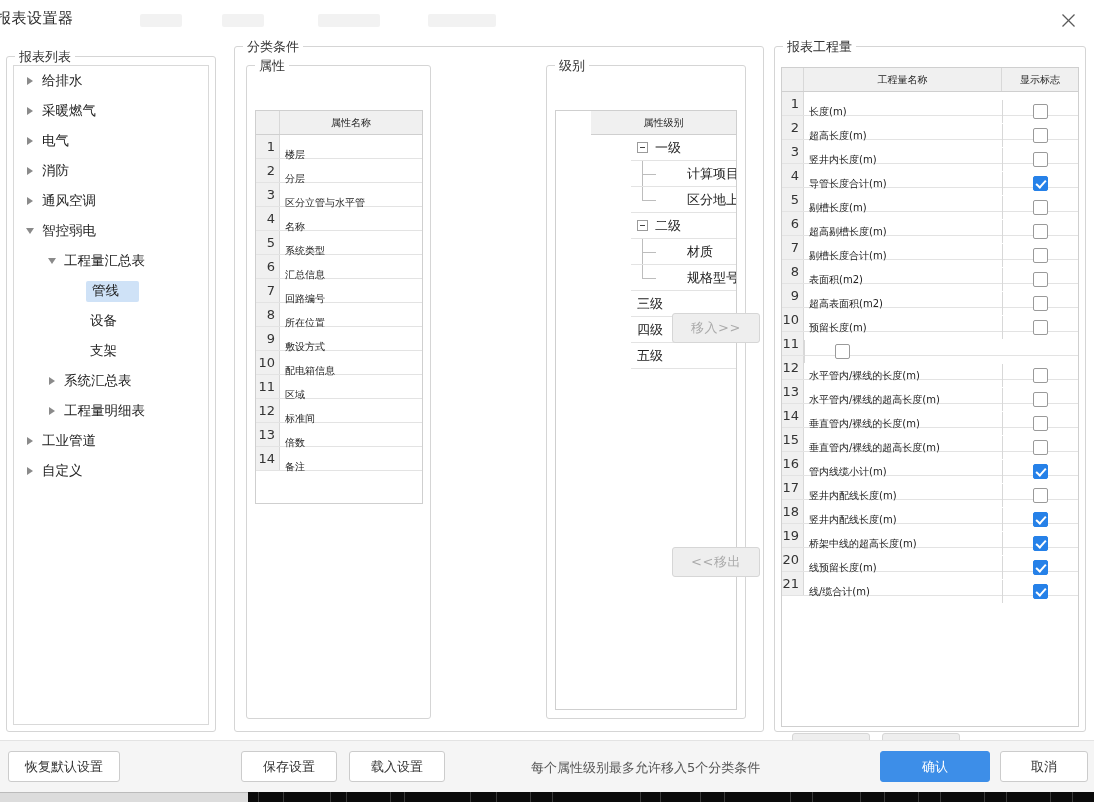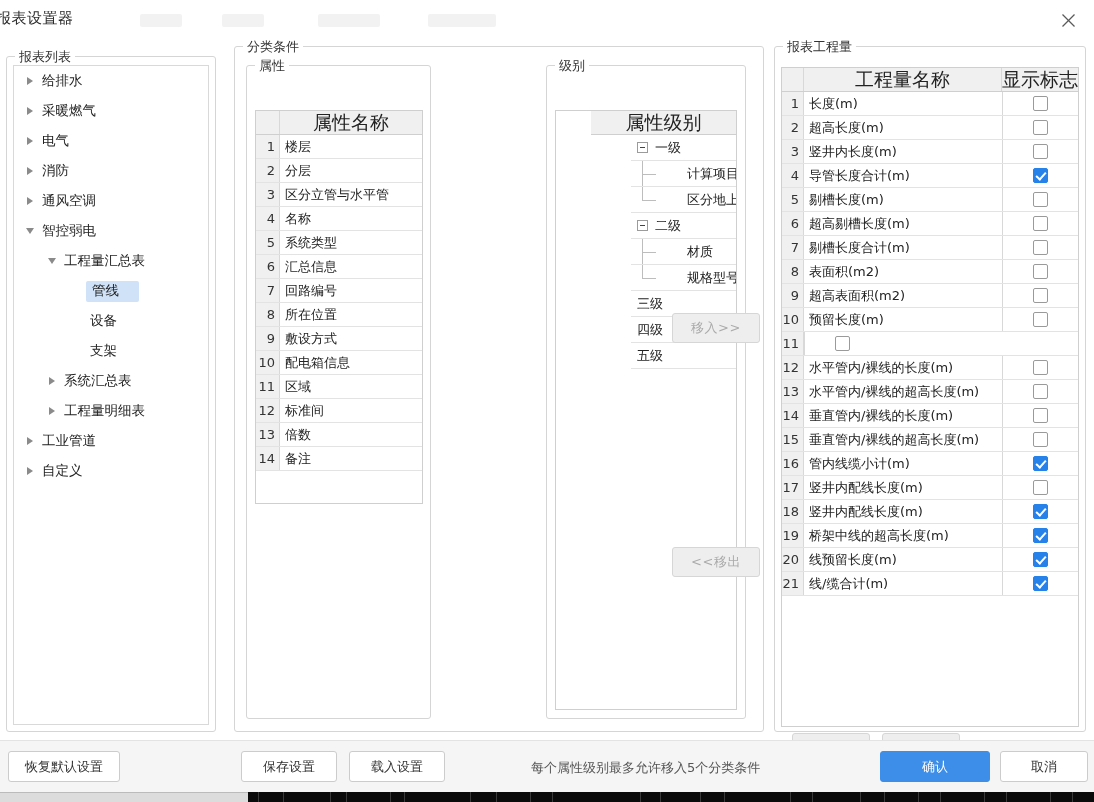--- a/index.html
+++ b/index.html
@@ -143,21 +143,21 @@
     overflow: hidden;
   }
   .grid-head {
     display: flex;
     height: 24px;
     background: #f0f0f0;
     border-bottom: 1px solid #cfcfcf;
   }
   .grid-head .hc {
     display: flex; align-items: center; justify-content: center;
-    font-size: 19px; color: #222;
+    font-size: 10px; color: #222;
     border-right: 1px solid #d8d8d8;
     height: 100%;
   }
   .grid-head .hc:last-child { border-right: none; }
   .grid-row {
     display: flex;
     height: 24px;
     border-bottom: 1px solid #e3e3e3;
     background: #ffffff;
   }
@@ -166,25 +166,26 @@
     padding-right: 4px;
     background: #f0f0f0;
     color: #333;
     font-size: 13px;
     border-right: 1px solid #d8d8d8;
     height: 100%;
   }
   .grid-row .cell {
     display: flex; align-items: center;
     padding-left: 5px;
-    font-size: 13px;
+    font-size: 10px;
     color: #222;
     height: 100%;
     white-space: nowrap;
     overflow: hidden;
+    margin-top: 8px;
   }
   .grid-row .cell.ck {
     justify-content: center;
     padding-left: 0;
     border-left: 1px solid #d8d8d8;
   }
 
   
   #grid-attr { left: 8px; top: 44px; width: 168px; height: 394px; }
   #grid-attr .idx { width: 24px; flex: 0 0 24px; }

